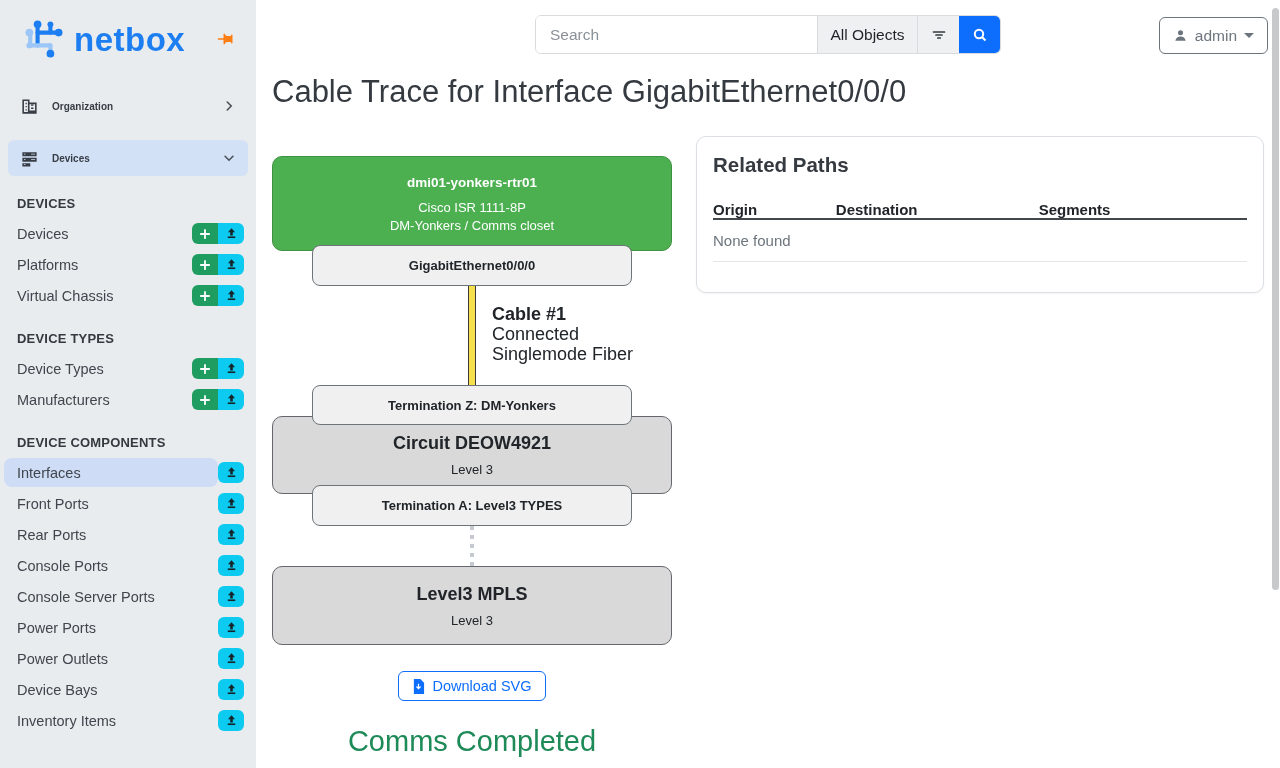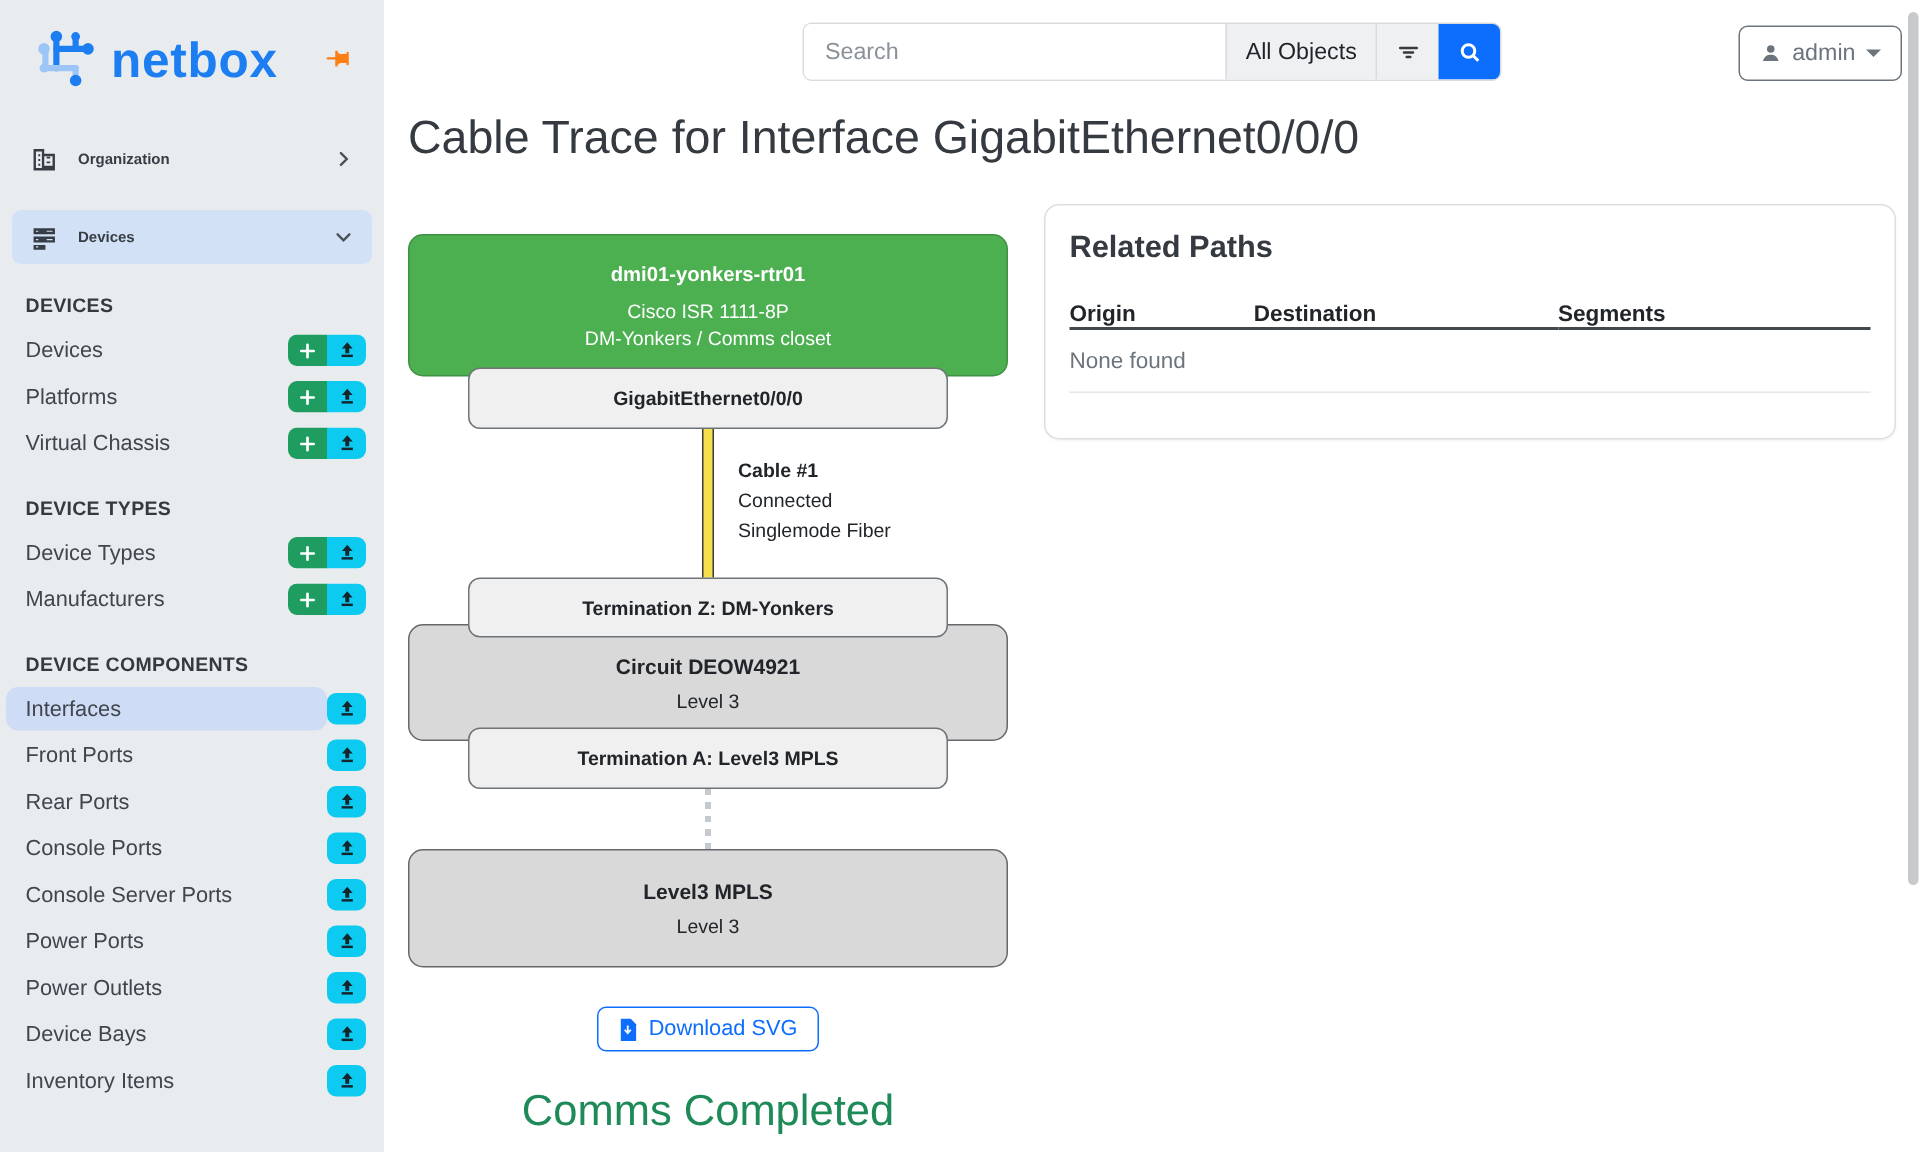--- a/index.html
+++ b/index.html
@@ -47,25 +47,25 @@
   
   .trace-diagram { position:relative; width:400px; height:490px; }
   .tbox { position:absolute; display:flex; flex-direction:column; align-items:center; justify-content:center; text-align:center; }
   .box-big { left:0; width:400px; border-radius:10px; z-index:1; }
   .box-small { left:40px; width:320px; background:#f0f0f0; border:1px solid #6e7478; border-radius:8px; z-index:2; font-size:13px; font-weight:bold; color:#212529; }
   .device-box { top:0; height:95px; background:#4caf50; border:1px solid #3f9143; color:#fff; }
   .device-box .b-name { font-size:13.5px; font-weight:bold; margin-bottom:7px; }
   .device-box .b-line { font-size:13px; margin-top:3px; }
   .iface-box { top:89px; height:41px; }
   .cable-line { position:absolute; left:196px; top:130px; height:99px; width:8px; background:#f5df4d; border-left:1.5px solid #3a3a3a; border-right:1.5px solid #3a3a3a; z-index:0; }
-  .cable-label { position:absolute; left:220px; top:148px; text-align:left; font-size:13px; color:#212529; line-height:20px; }
+  .cable-label { position:absolute; left:220px; top:148px; text-align:left; font-size:18px; color:#212529; line-height:20px; }
   .cable-label .b-name { font-weight:bold; }
   .termz-box { top:229px; height:40px; }
   .circuit-box { top:260px; height:78px; background:#d9d9d9; border:1px solid #64686c; color:#212529; }
-  .circuit-box .b-name, .net-box .b-name { font-size:14px; font-weight:bold; margin-bottom:6px; }
+  .circuit-box .b-name, .net-box .b-name { font-size:18px; font-weight:bold; margin-bottom:6px; }
   .circuit-box .b-line, .net-box .b-line { font-size:13px; color:#212529; margin-top:2px; }
   .terma-box { top:329px; height:41px; }
   .dashed-line { position:absolute; left:198px; top:370px; width:4px; height:40px;
       background:repeating-linear-gradient(to bottom, #c4cad0 0 4px, transparent 4px 9px); z-index:0; }
   .net-box { top:410px; height:79px; background:#d9d9d9; border:1px solid #64686c; color:#212529; }
   .download-row { margin-top:25px; text-align:center; }
   .download-btn { display:inline-flex; align-items:center; gap:7px; padding:6px 13px; border:1px solid #0d6efd; color:#0d6efd; background:#fff; border-radius:6px; font-size:14.5px; cursor:pointer; font-family:"Liberation Sans", sans-serif; }
   .trace-status { margin-top:24px; text-align:center; font-size:29px; color:#1d8a58; }
 
   
@@ -376,21 +376,21 @@
         <div class="tbox box-small termz-box">
           <span>Termination Z: DM-Yonkers</span>
         </div>
 
         <div class="tbox box-big circuit-box">
           <div class="b-name">Circuit DEOW4921</div>
           <div class="b-line">Level 3</div>
         </div>
 
         <div class="tbox box-small terma-box">
-          <span>Termination A: Level3 MPLS</span>
+          <span>Termination A: Level3 TYPES</span>
         </div>
 
         <div class="dashed-line"></div>
 
         <div class="tbox box-big net-box">
           <div class="b-name">Level3 MPLS</div>
           <div class="b-line">Level 3</div>
         </div>
       </div>
 

